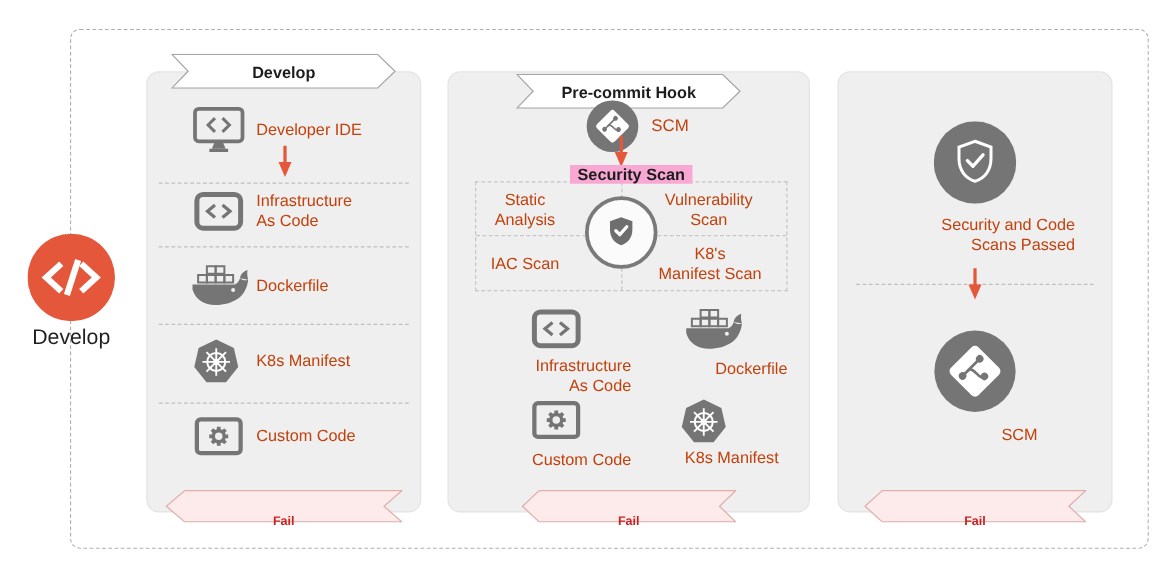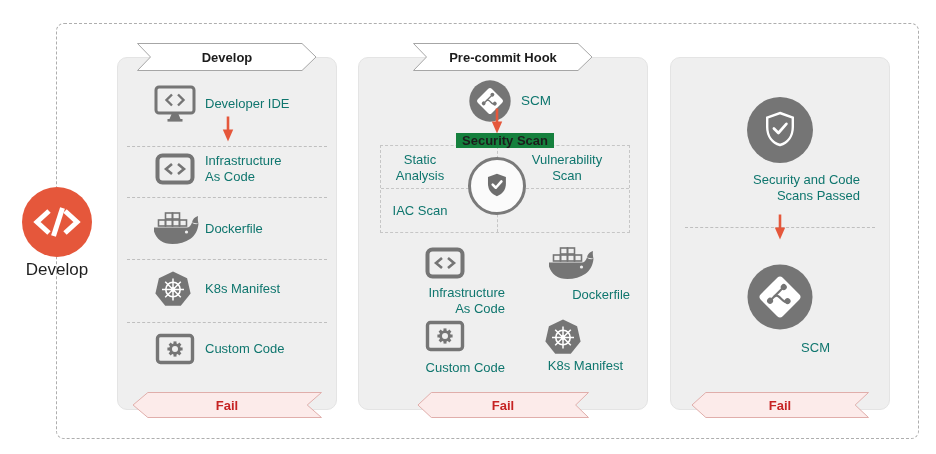--- a/index.html
+++ b/index.html
@@ -11,37 +11,37 @@
            border:1px solid #e4e4e4; border-radius:10px; }
   .panel.p1 { left:117px; width:220px; }
   .panel.p2 { left:358px; width:290px; }
   .panel.p3 { left:670px; width:220px; }
   .banner { position:absolute; height:28px; top:43px; }
   .banner svg, .fail-banner svg { position:absolute; left:0; top:0; width:100%; height:100%; }
   .banner .lbl { position:absolute; left:0; top:0; width:100%; height:100%;
                  display:flex; align-items:center; justify-content:center;
                  font-size:13px; font-weight:bold; color:#1c1c1c; }
   .fail-banner { position:absolute; height:26px; top:392px; }
-  .fail-banner .lbl { position:absolute; left:0; top:0; width:100%; height:100%;
+  .fail-banner .lbl { position:absolute; left:0; top:12px; width:100%; height:100%;
                  display:flex; align-items:center; justify-content:center;
-                 font-size:13px; font-weight:bold; color:#c62323; }
-  .txt { color:#0f766e; font-size:13px; line-height:1.22; }
+                 font-size:10px; font-weight:bold; color:#c62323; }
+  .txt { color:#c2410c; font-size:13px; line-height:1.22; }
   .ml { white-space:pre-line; }
   .item-label { position:absolute; display:flex; align-items:center; }
   .divider { position:absolute; border-top:1px dashed #bfbfbf; }
   .abs { position:absolute; }
   .ctr { text-align:right; }
   .start-label { position:absolute; left:-3px; top:260px; width:120px; text-align:center;
                  font-size:17px; color:#1f1f1f; }
   .sec-box { position:absolute; left:380px; top:145px; width:250px; height:88px;
              border:1px dashed #c6c6c6; }
   .sec-vline { position:absolute; left:497px; top:146px; height:86px; border-left:1px dashed #c6c6c6; }
   .sec-hline { position:absolute; left:381px; top:188px; width:248px; border-top:1px dashed #c6c6c6; }
   .sec-title { position:absolute; left:380px; top:131px; width:250px; text-align:center; }
-  .sec-title span { background:#15803d; padding:0 6px; font-weight:bold; font-size:13px; color:#1c1c1c; }
+  .sec-title span { background:#f9a8d4; padding:0 6px; font-weight:bold; font-size:13px; color:#1c1c1c; }
   .quad { position:absolute; display:flex; align-items:center; justify-content:center; text-align:center; }
 </style>
 </head>
 <body>
 
 <div class="canvas">
 
   <div class="outer-dashed"></div>
 
   <svg class="abs" style="left:22px; top:187px;" width="70" height="70" viewBox="0 0 70 70">
@@ -55,21 +55,21 @@
   <div class="panel p1"></div>
   <div class="panel p2"></div>
   <div class="panel p3"></div>
 
   <div class="banner" style="left:137px; width:180px;">
     <svg viewBox="0 0 180 28" preserveAspectRatio="none">
       <polygon points="0.5,0.5 165,0.5 179,14 165,27.5 0.5,27.5 13.5,14" fill="#ffffff" stroke="#a6a6a6" vector-effect="non-scaling-stroke"></polygon>
     </svg>
     <span class="lbl">Develop</span>
   </div>
-  <div class="banner" style="left:413px; width:180px;">
+  <div class="banner" style="left:413px; width:180px;margin-top:16px;">
     <svg viewBox="0 0 180 28" preserveAspectRatio="none">
       <polygon points="0.5,0.5 165,0.5 179,14 165,27.5 0.5,27.5 13.5,14" fill="#ffffff" stroke="#a6a6a6" vector-effect="non-scaling-stroke"></polygon>
     </svg>
     <span class="lbl">Pre-commit Hook</span>
   </div>
 
   <svg class="abs" style="left:153px; top:84px;" width="44" height="40" viewBox="0 0 44 40">
     <rect x="3" y="3" width="38" height="26" rx="3" fill="none" stroke="#757575" stroke-width="3"></rect>
     <polyline points="19,10.5 13.5,16 19,21.5" fill="none" stroke="#757575" stroke-width="2.4"></polyline>
     <polyline points="25,10.5 30.5,16 25,21.5" fill="none" stroke="#757575" stroke-width="2.4"></polyline>
@@ -171,20 +171,22 @@
   <div class="sec-hline"></div>
   <div class="sec-title">
     <span>Security Scan</span>
   </div>
 
   <div class="quad txt ml" style="left:377px; top:150px; width:86px; height:36px;">Static
 Analysis</div>
   <div class="quad txt ml" style="left:519px; top:150px; width:96px; height:36px;">Vulnerability
 Scan</div>
   <div class="quad txt" style="left:377px; top:196px; width:86px; height:30px;">IAC Scan</div>
+  <div class="quad txt ml" style="left:518px; top:193px; width:100px; height:36px;">K8's
+Manifest Scan</div>
 
   <svg class="abs" style="left:467px; top:156px;" width="60" height="60" viewBox="0 0 60 60">
     <circle cx="30" cy="30" r="27.5" fill="#fbfbfb" stroke="#7a7a7a" stroke-width="3"></circle>
     <g transform="translate(16.5,15.5) scale(1.12)">
       <path d="M12 2 L20 4.9 V10.8 C20 16.6 16.7 20.6 12 22 C7.3 20.6 4 16.6 4 10.8 V4.9 Z" fill="#6e6e6e"></path>
       <polyline points="8.2,11.7 11,14.5 16,8.8" fill="none" stroke="#ffffff" stroke-width="2.3" stroke-linecap="round" stroke-linejoin="round"></polyline>
     </g>
   </svg>
 
   <svg class="abs" style="left:425px; top:247px;" width="40" height="32" viewBox="0 0 40 32">

